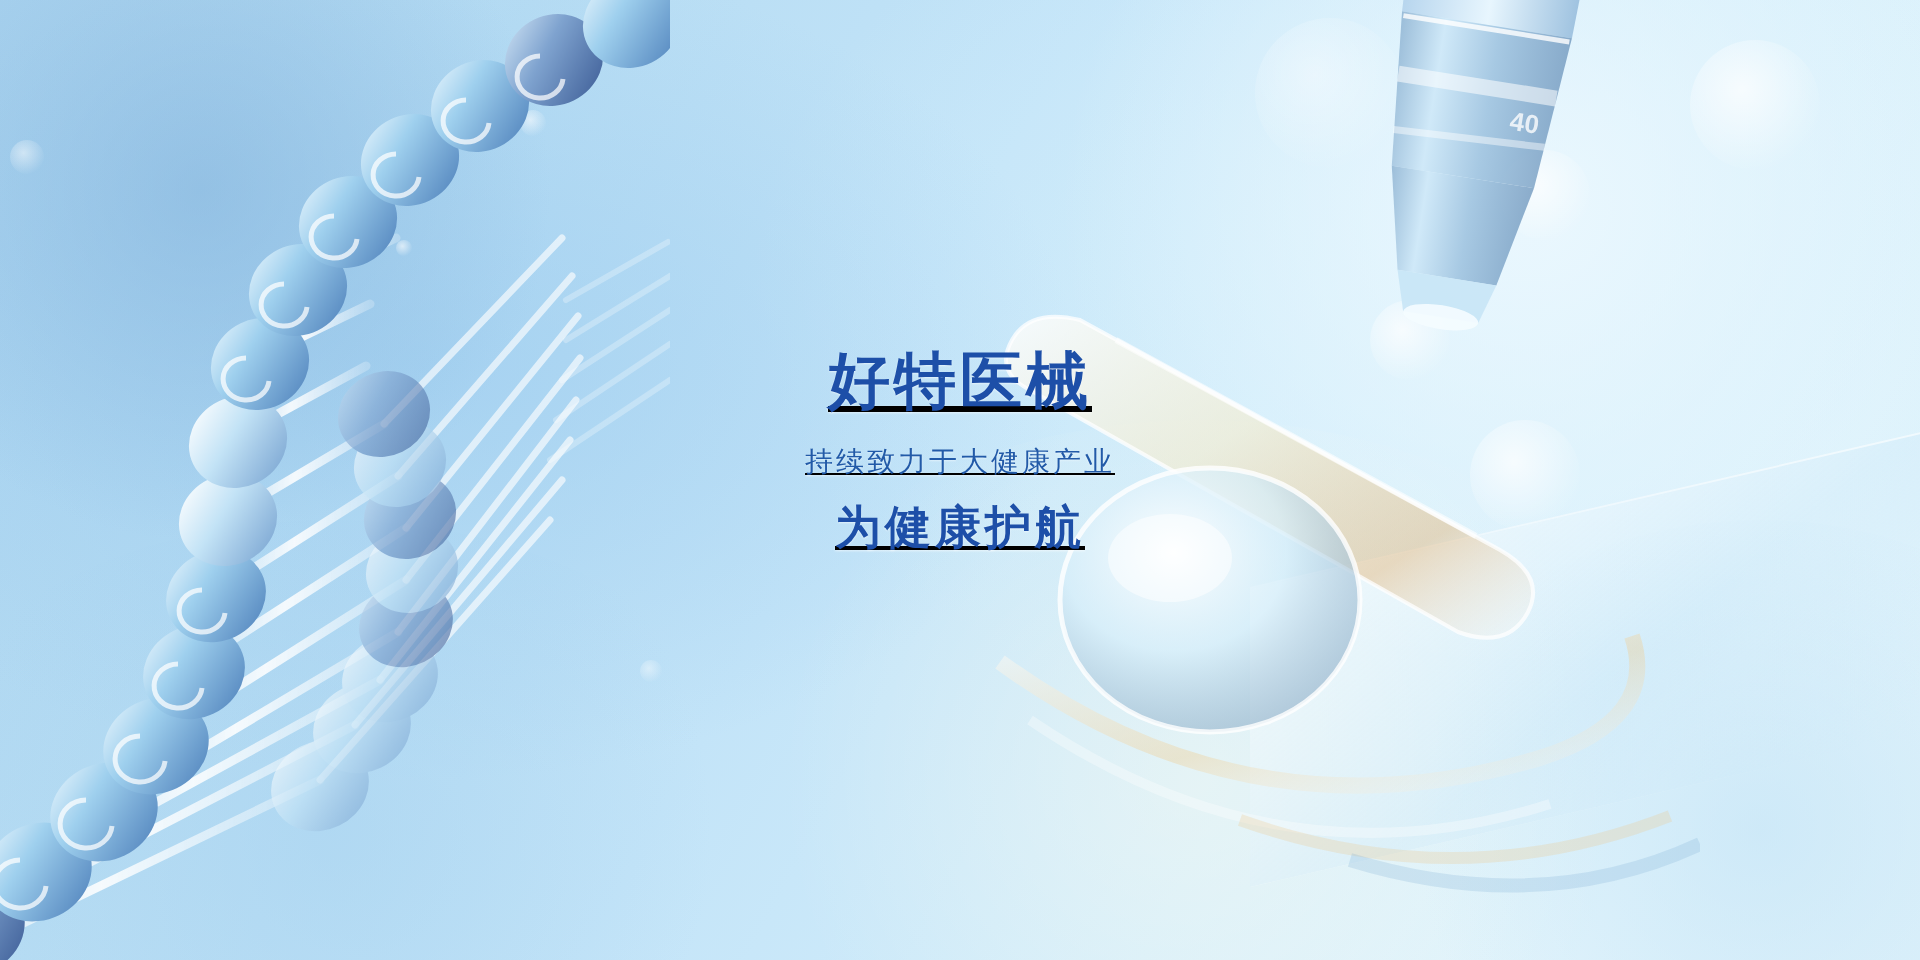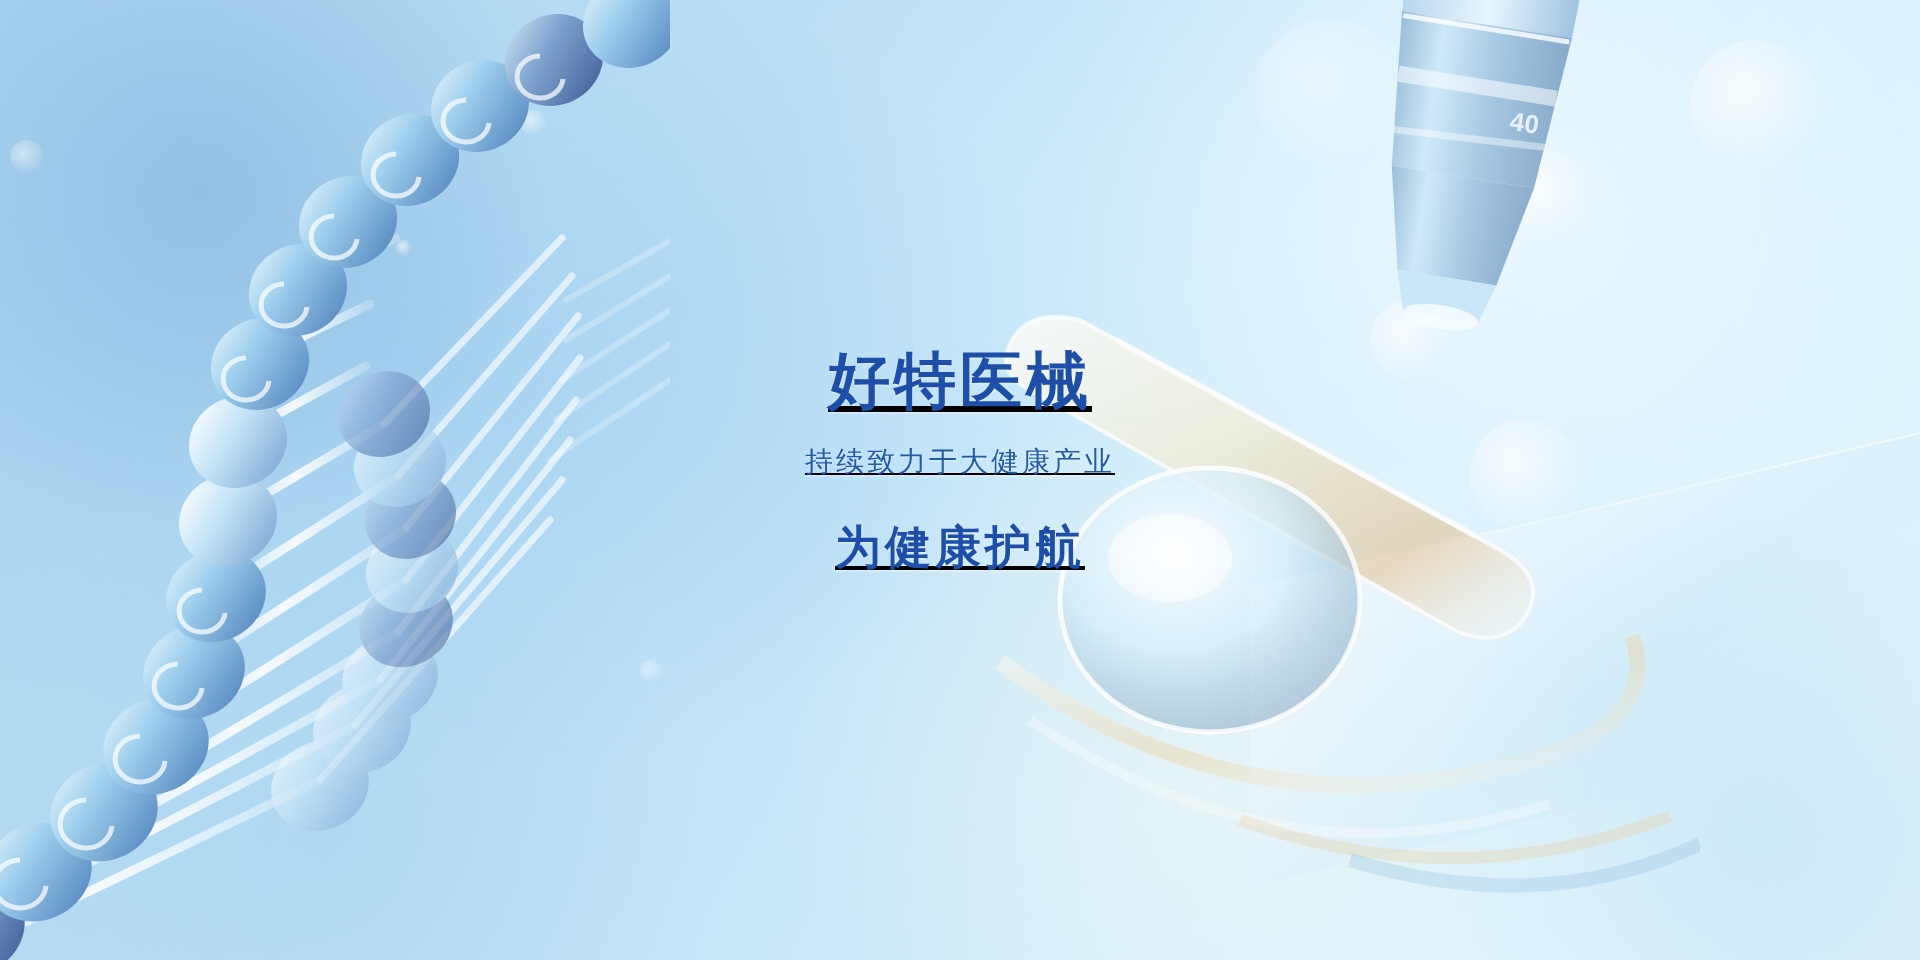--- a/index.html
+++ b/index.html
@@ -68,21 +68,21 @@
     color:#1d4fa8; line-height:1.05;
     text-shadow:0 1px 2px rgba(255,255,255,0.55);
   }
   .subline{
     margin-top:34px;
     font-size:28px; font-weight:normal; letter-spacing:3px;
     color:#225aa8; line-height:1.1;
     text-shadow:0 1px 2px rgba(255,255,255,0.5);
   }
   .tagline{
-    margin-top:44px;
+    margin-top:24px;
     font-size:46px; font-weight:bold; letter-spacing:4px;
     color:#1d4fa8; line-height:1.1;
     text-shadow:0 1px 2px rgba(255,255,255,0.55);
   }
 </style>
 </head>
 <body>
 
 <div class="banner">
 

